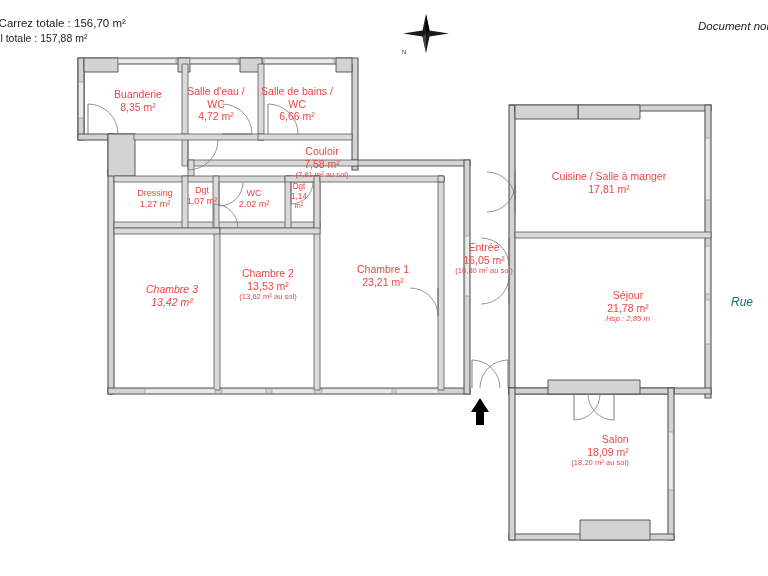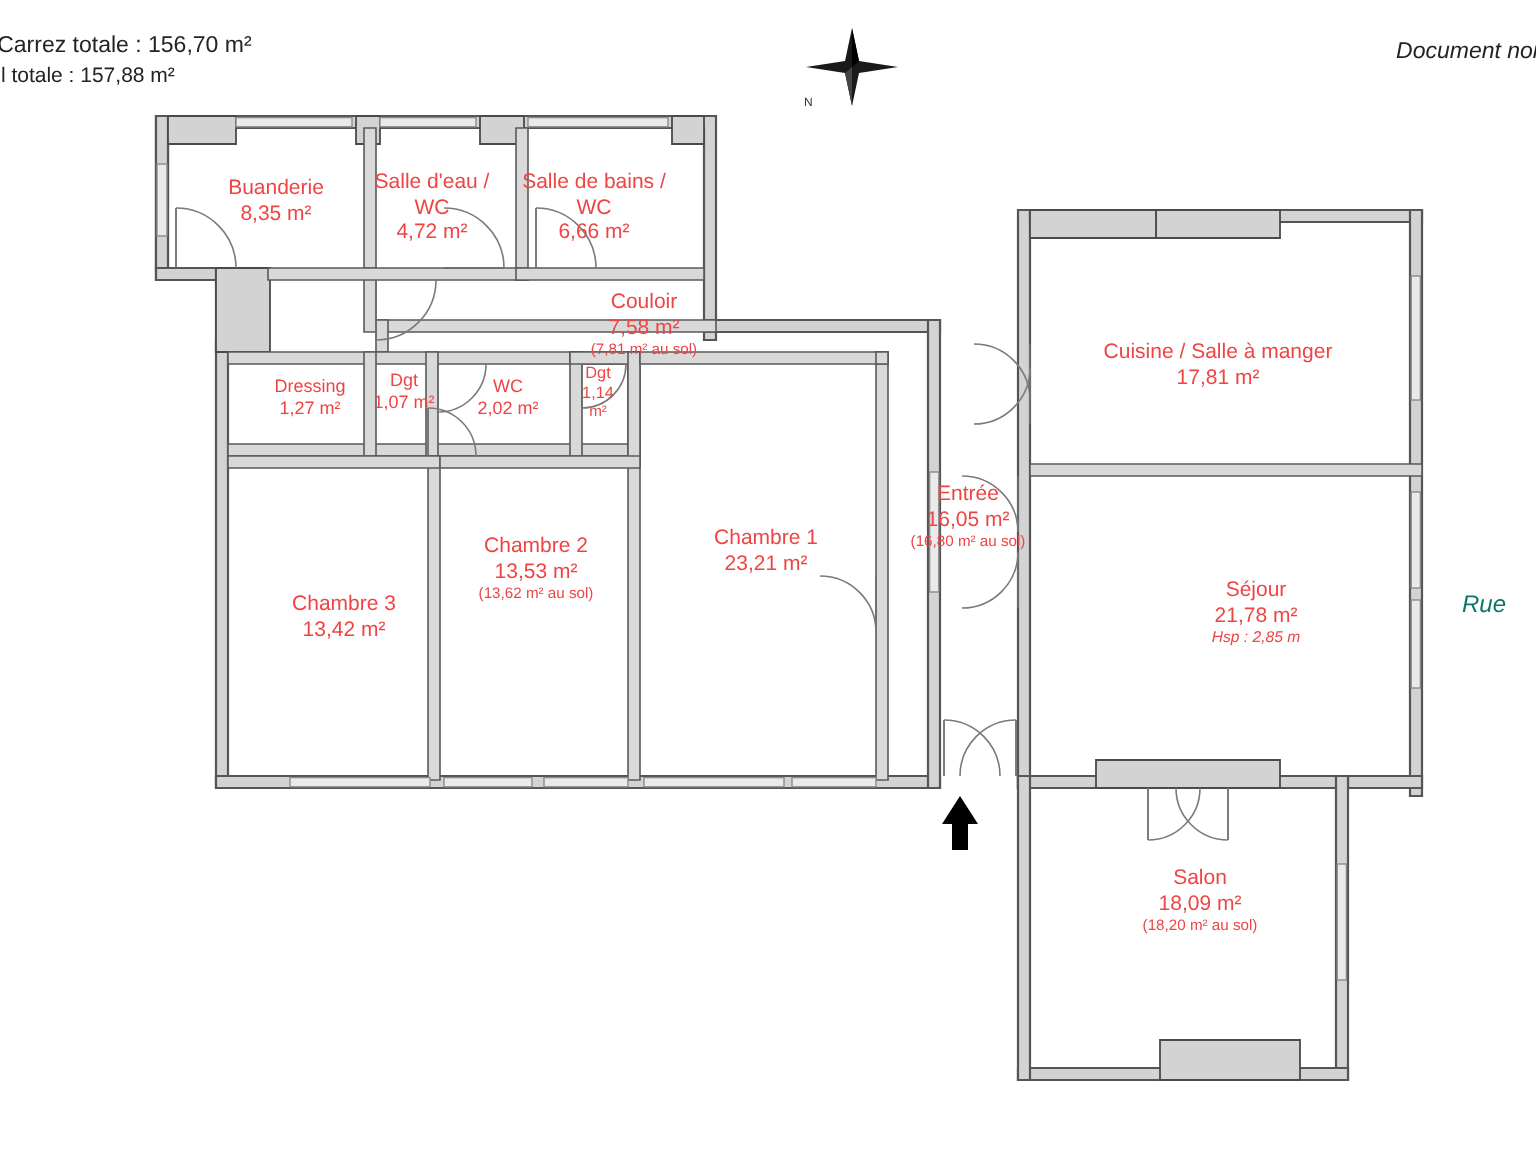--- a/index.html
+++ b/index.html
@@ -356,21 +356,21 @@
       </div>
       <div class="rlabel tiny" style="left: 254px; top: 188px;">
         <span class="nm">WC</span>
         <span class="ar">2,02 m²</span>
       </div>
       <div class="rlabel xtiny" style="left: 299px; top: 182px;">
         <span class="nm">Dgt</span>
         <span class="ar">1,14</span>
         <span class="sub">m²</span>
       </div>
-      <div class="rlabel" style="left: 172px; top: 296px;">
+      <div class="rlabel" style="left: 172px; top: 283px; font-style: italic;">
         <span class="nm">Chambre 3</span>
         <span class="ar">13,42 m²</span>
       </div>
       <div class="rlabel" style="left: 268px; top: 267px;">
         <span class="nm">Chambre 2</span>
         <span class="ar">13,53 m²</span>
         <span class="sub">(13,62 m² au sol)</span>
       </div>
       <div class="rlabel" style="left: 383px; top: 263px;">
         <span class="nm">Chambre 1</span>
@@ -383,21 +383,21 @@
       </div>
       <div class="rlabel" style="left: 609px; top: 170px;">
         <span class="nm">Cuisine / Salle à manger</span>
         <span class="ar">17,81 m²</span>
       </div>
       <div class="rlabel" style="left: 628px; top: 289px;">
         <span class="nm">Séjour</span>
         <span class="ar">21,78 m²</span>
         <span class="hsp">Hsp : 2,85 m</span>
       </div>
-      <div class="rlabel" style="left: 600px; top: 433px;">
+      <div class="rlabel" style="left: 600px; top: 433px; text-align: right;">
         <span class="nm">Salon</span>
         <span class="ar">18,09 m²</span>
         <span class="sub">(18,20 m² au sol)</span>
       </div>
     </div>
 
   <div class="street">Rue</div>
 </div>
 
 </body></html>

